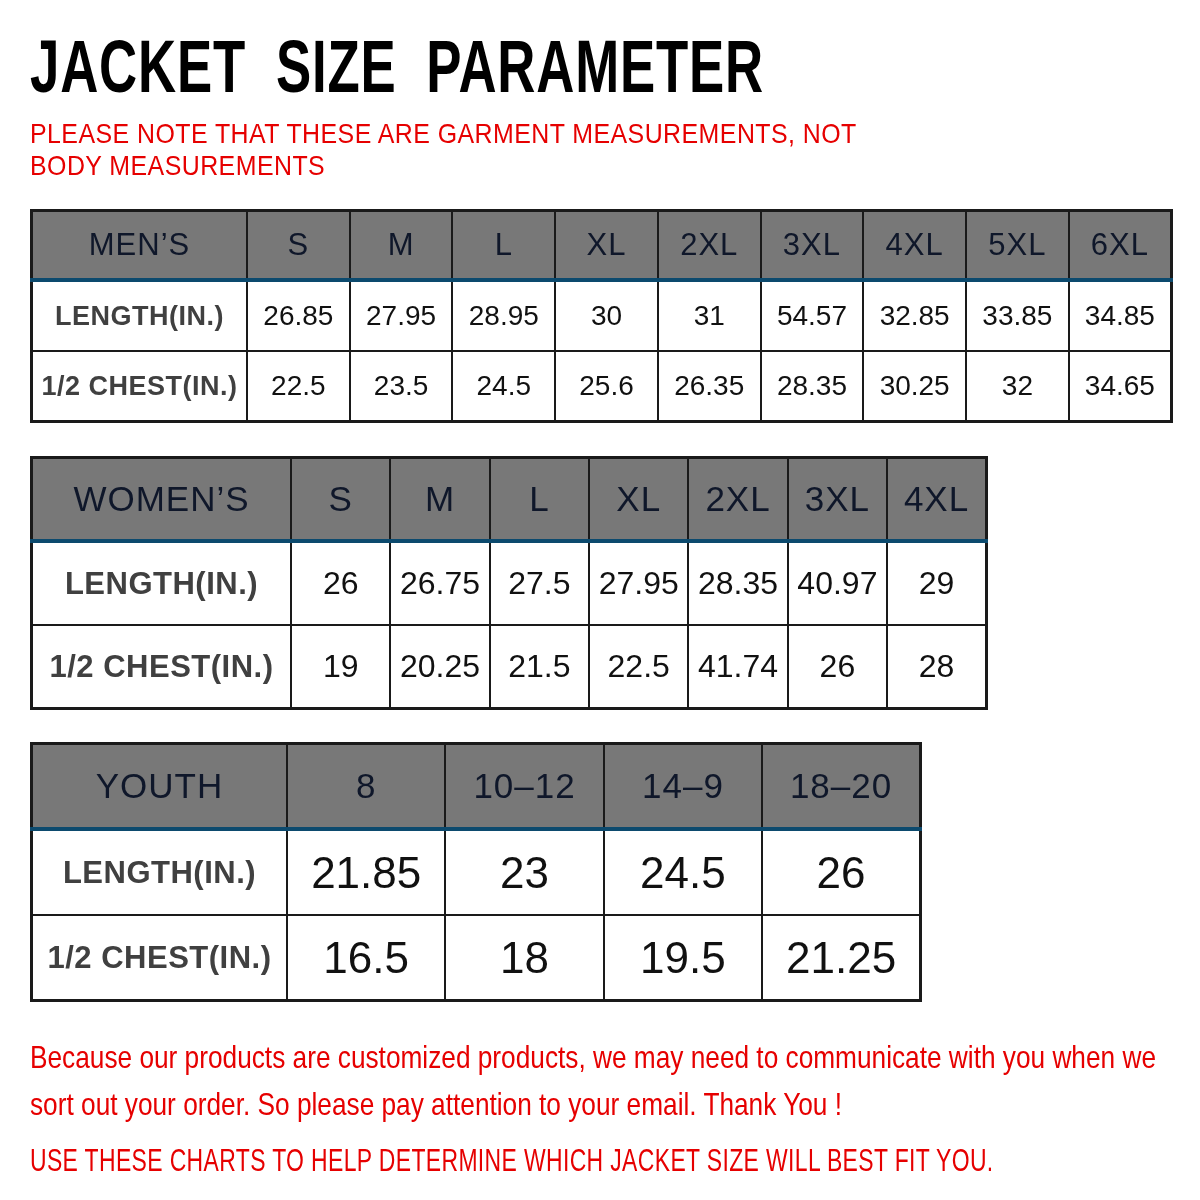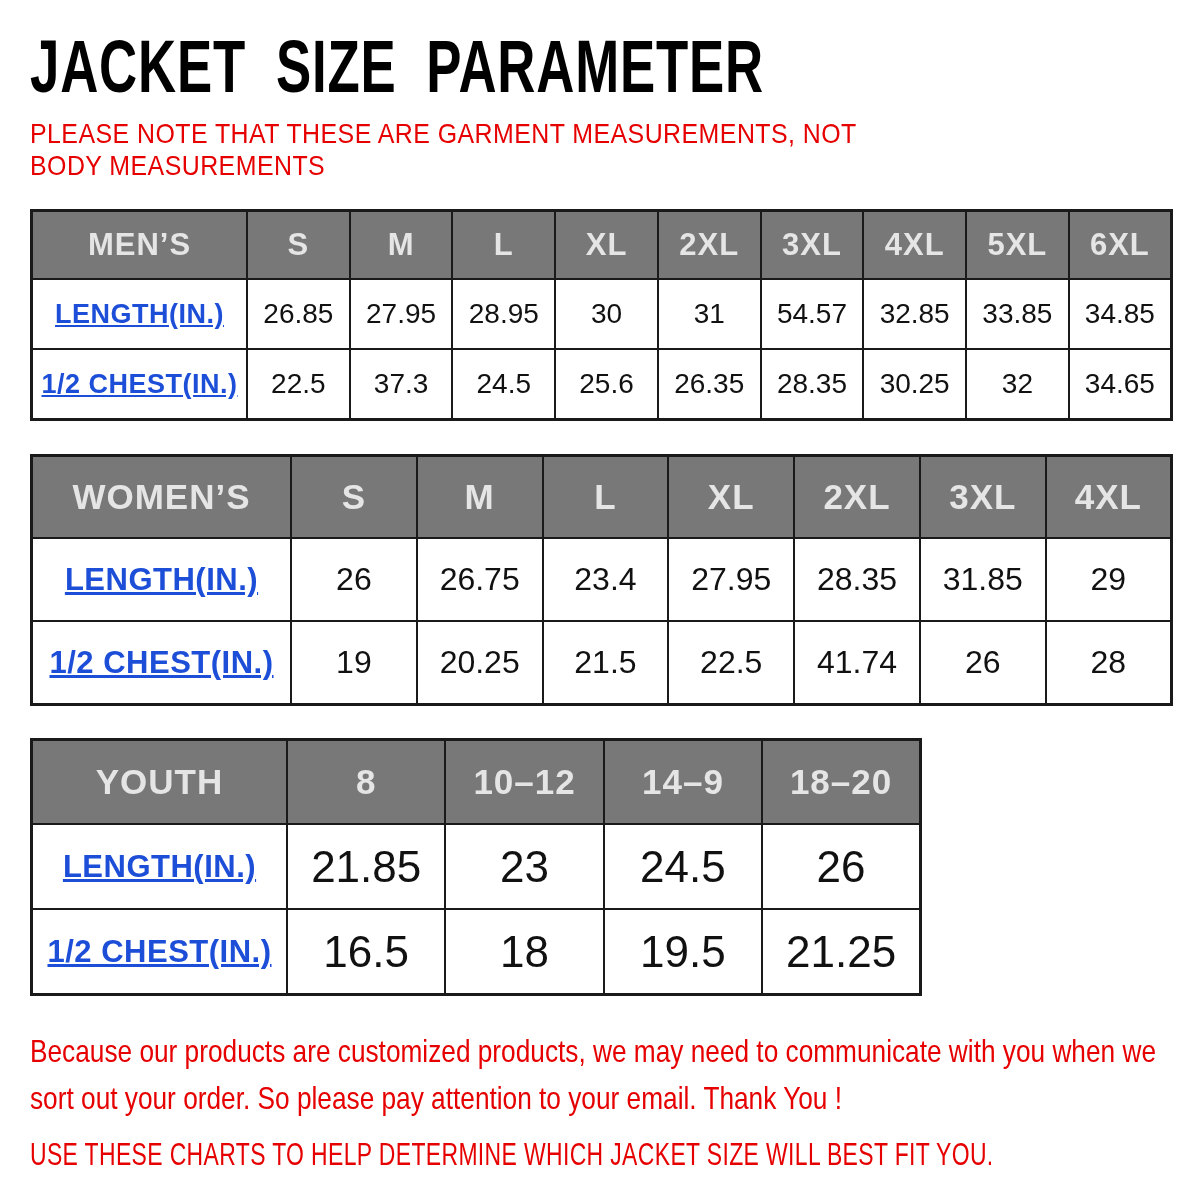--- a/index.html
+++ b/index.html
@@ -56,44 +56,43 @@
   table.size-table th,
   table.size-table td {
     border: 2px solid #1a1a1a;
     text-align: center;
     vertical-align: middle;
     padding: 0;
     overflow: hidden;
   }
   table.size-table thead th {
     background: #787878;
-    color: #e5e5e5;
-    font-weight: bold;
+    color: #0f172a;
+    font-weight: normal;
     letter-spacing: 1px;
-    border-bottom: 1px solid #0c4a6e;
+    border-bottom: 4px solid #0c4a6e;
   }
   table.size-table td.row-label {
     font-weight: bold;
-    color: #1d4ed8;
+    color: #404040;
     letter-spacing: 0.5px;
-    text-decoration: underline;
   }
   table.size-table td.value-cell {
     font-family: Liberation Sans, sans-serif;
     color: #111111;
   }
   
   .tbl-mens { width: 1143px; margin-top: 27px; }
   .tbl-mens thead th { height: 66px; font-size: 31px; }
   .tbl-mens th.label-col { width: 213px; }
   .tbl-mens td { height: 68px; }
   .tbl-mens td.row-label { font-size: 27px; }
   .tbl-mens td.value-cell { font-size: 28px; }
   
-  .tbl-womens { width: 1143px; margin-top: 33px; }
+  .tbl-womens { width: 958px; margin-top: 33px; }
   .tbl-womens thead th { height: 80px; font-size: 35px; }
   .tbl-womens th.label-col { width: 257px; }
   .tbl-womens td { height: 81px; }
   .tbl-womens td.row-label { font-size: 31px; }
   .tbl-womens td.value-cell { font-size: 32px; }
   
   .tbl-youth { width: 892px; margin-top: 32px; }
   .tbl-youth thead th { height: 82px; font-size: 35px; }
   .tbl-youth th.label-col { width: 253px; }
   .tbl-youth td { height: 83px; }
@@ -154,21 +153,21 @@
           <td class="value-cell">30</td>
           <td class="value-cell">31</td>
           <td class="value-cell">54.57</td>
           <td class="value-cell">32.85</td>
           <td class="value-cell">33.85</td>
           <td class="value-cell">34.85</td>
         </tr>
         <tr>
           <td class="row-label">1/2 CHEST(IN.)</td>
           <td class="value-cell">22.5</td>
-          <td class="value-cell">37.3</td>
+          <td class="value-cell">23.5</td>
           <td class="value-cell">24.5</td>
           <td class="value-cell">25.6</td>
           <td class="value-cell">26.35</td>
           <td class="value-cell">28.35</td>
           <td class="value-cell">30.25</td>
           <td class="value-cell">32</td>
           <td class="value-cell">34.65</td>
         </tr>
       </tbody>
     </table>
@@ -184,24 +183,24 @@
           <th>2XL</th>
           <th>3XL</th>
           <th>4XL</th>
         </tr>
       </thead>
       <tbody>
         <tr>
           <td class="row-label">LENGTH(IN.)</td>
           <td class="value-cell">26</td>
           <td class="value-cell">26.75</td>
-          <td class="value-cell">23.4</td>
+          <td class="value-cell">27.5</td>
           <td class="value-cell">27.95</td>
           <td class="value-cell">28.35</td>
-          <td class="value-cell">31.85</td>
+          <td class="value-cell">40.97</td>
           <td class="value-cell">29</td>
         </tr>
         <tr>
           <td class="row-label">1/2 CHEST(IN.)</td>
           <td class="value-cell">19</td>
           <td class="value-cell">20.25</td>
           <td class="value-cell">21.5</td>
           <td class="value-cell">22.5</td>
           <td class="value-cell">41.74</td>
           <td class="value-cell">26</td>

